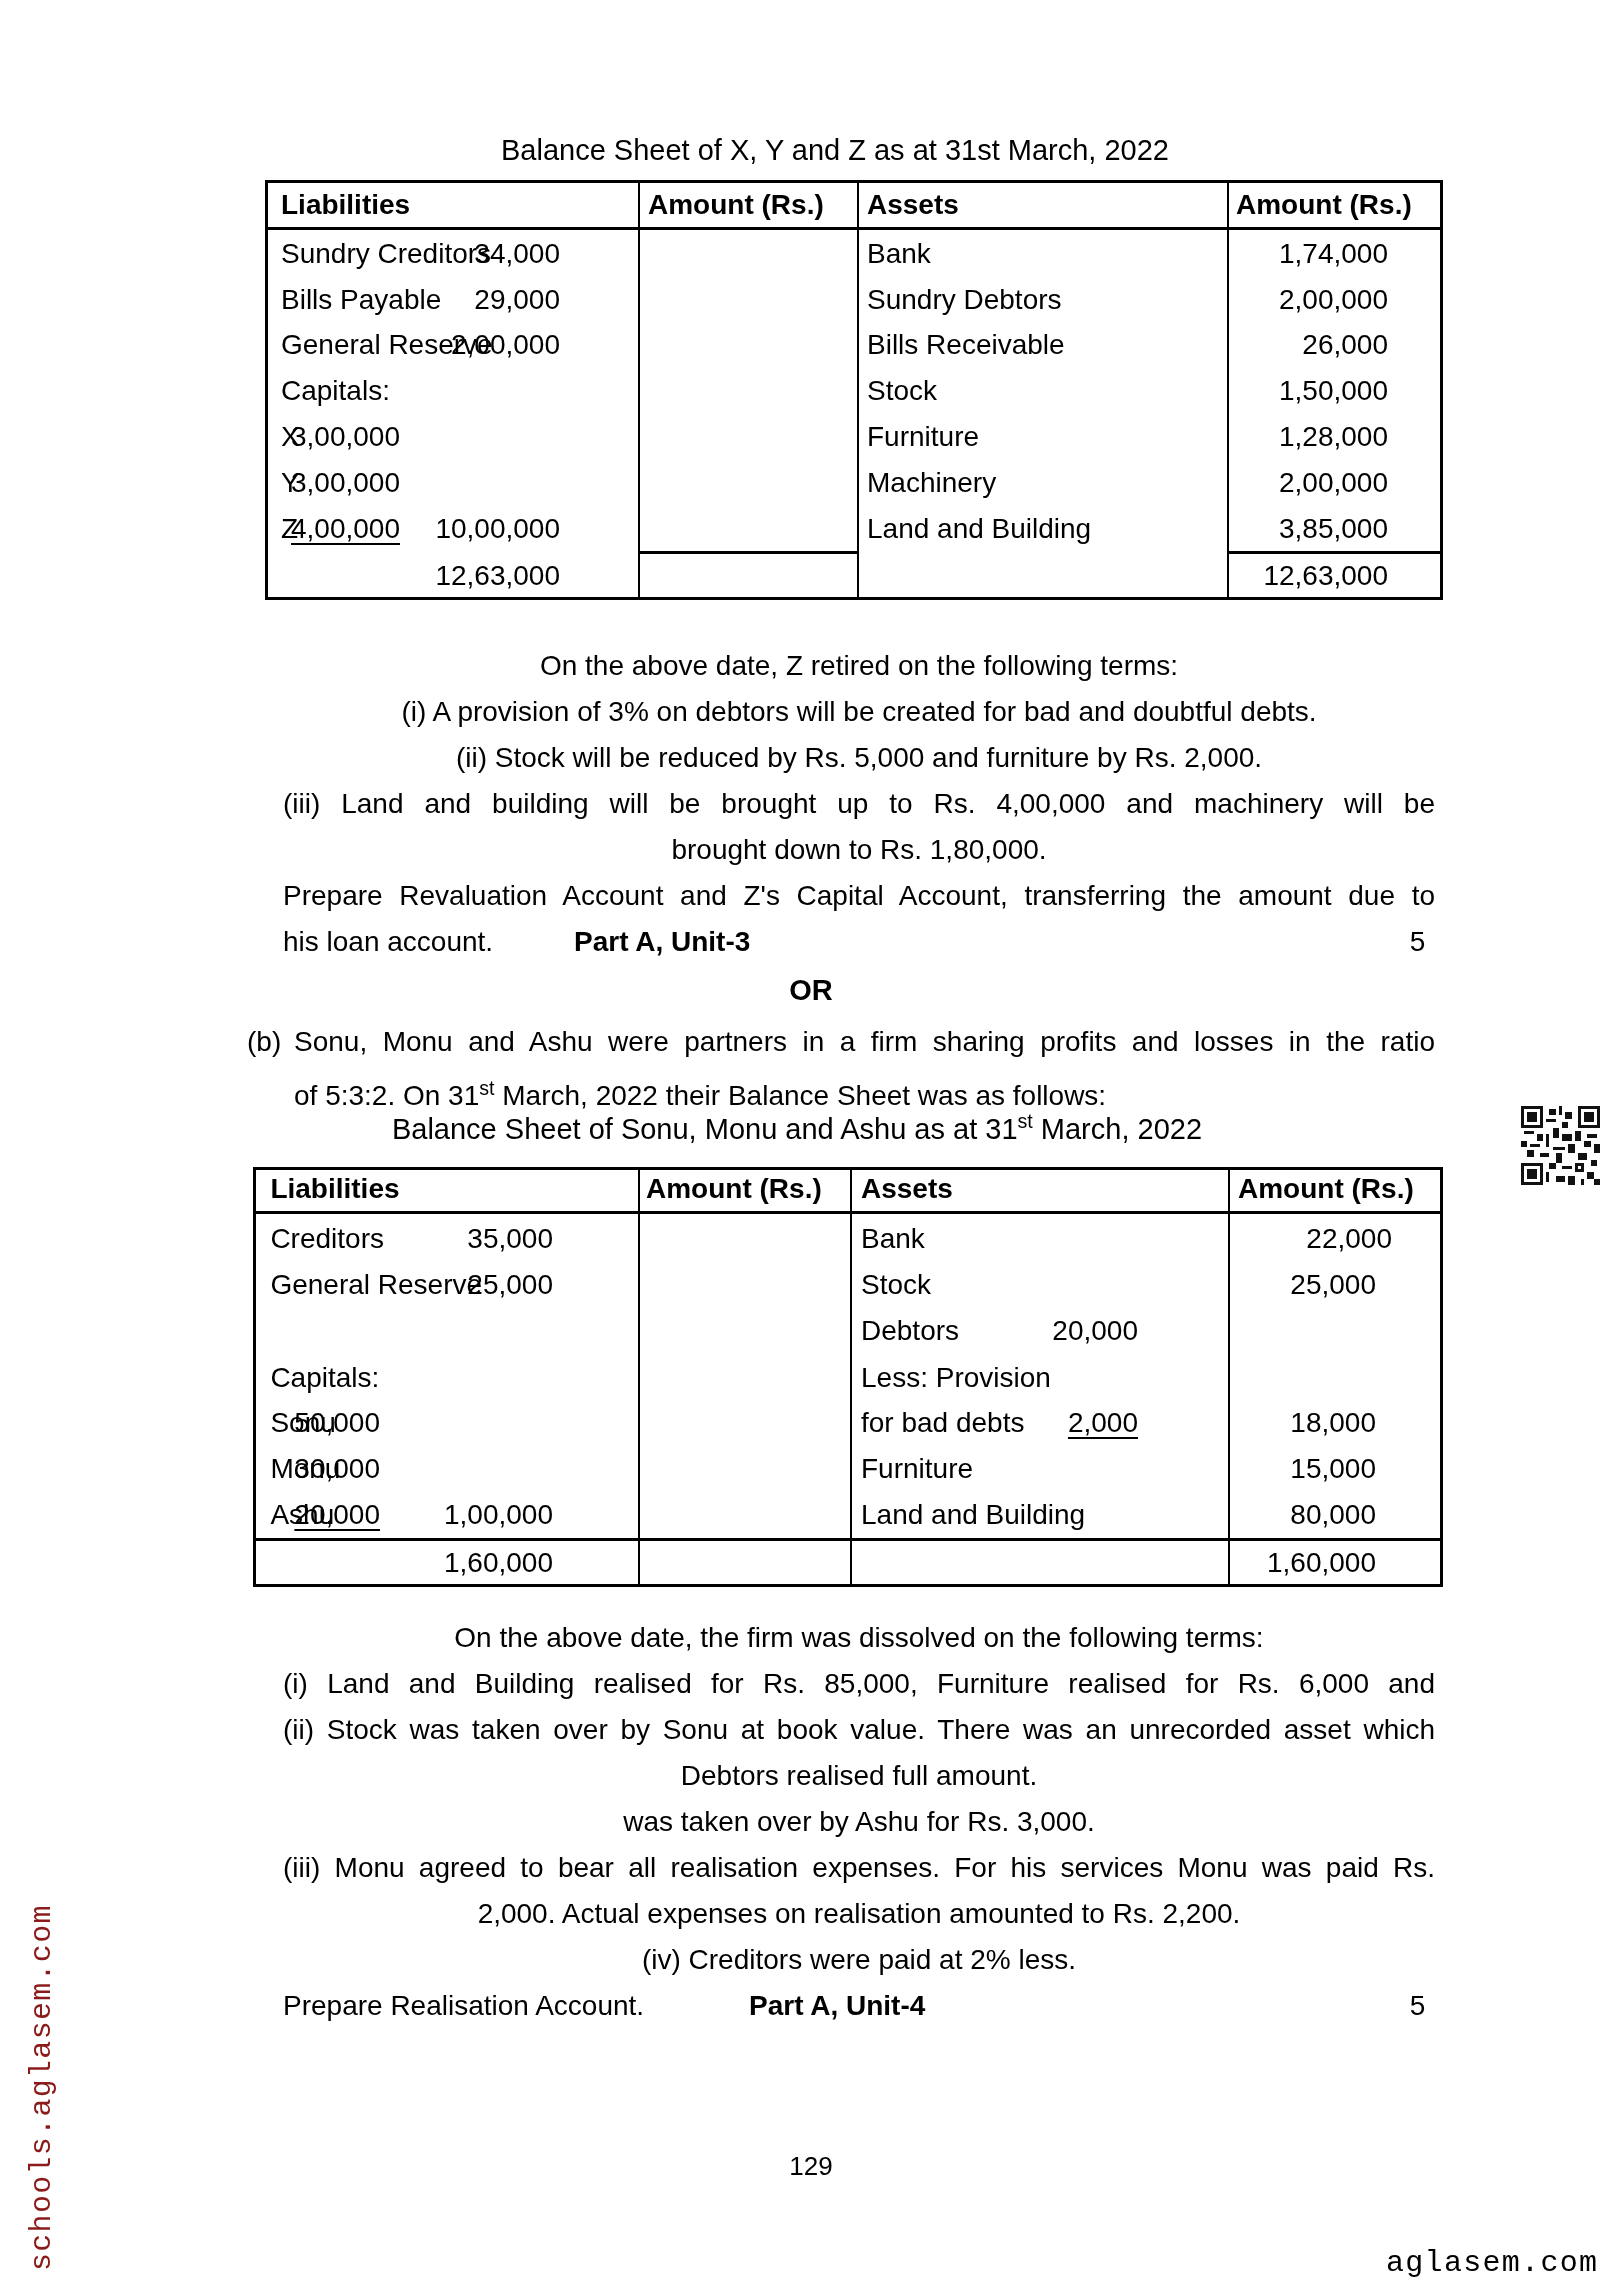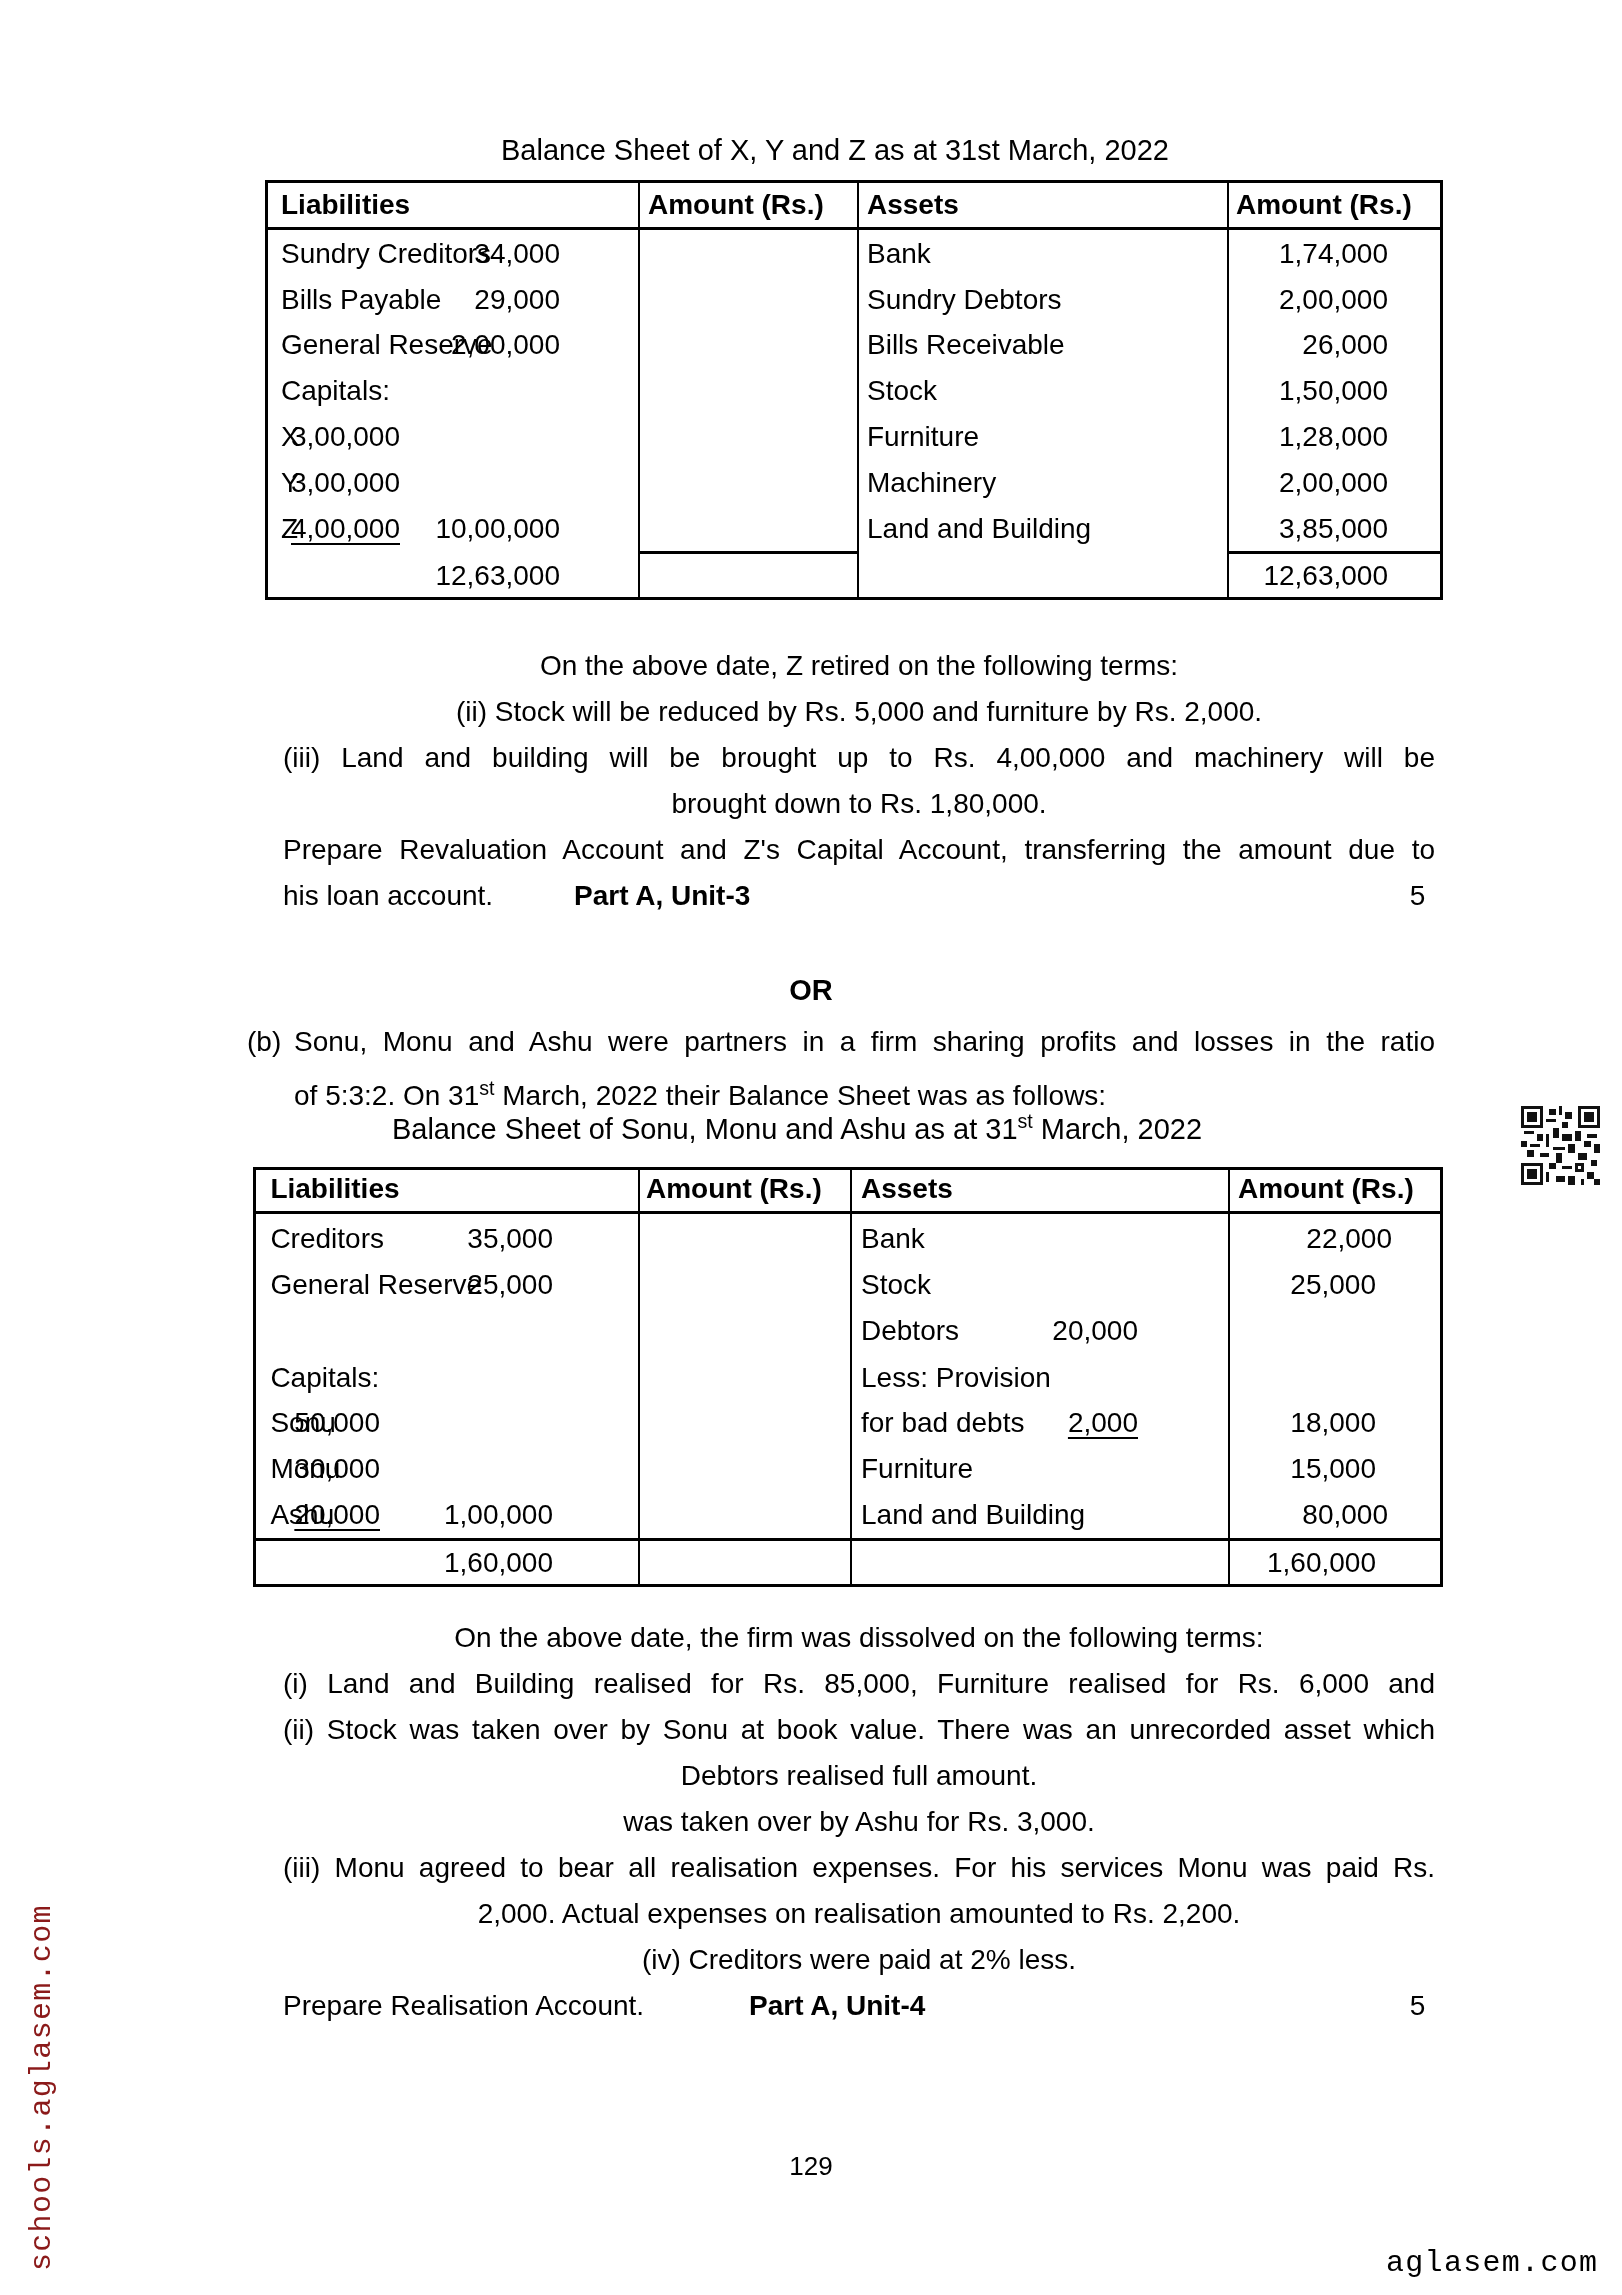--- a/index.html
+++ b/index.html
@@ -99,20 +99,21 @@
   <div class="cell r" style="right:52px;top:277px;">2,00,000</div>
   <div class="cell" style="left:599px;top:323px;">Land and Building</div>
   <div class="cell r" style="right:52px;top:323px;">3,85,000</div>
 
   <div class="cell r" style="right:880px;top:370px;">12,63,000</div>
   <div class="cell r" style="right:52px;top:370px;">12,63,000</div>
 </div>
 
 <div class="para" style="top:643px;">
   <span class="line">On the above date, Z retired on the following terms:</span>
+  <span class="line">(i) A provision of 3% on debtors will be created for bad and doubtful debts.</span>
   <span class="line">(ii) Stock will be reduced by Rs. 5,000 and furniture by Rs. 2,000.</span>
   <span class="line justify">(iii) Land and building will be brought up to Rs. 4,00,000 and machinery will be</span>
   <span class="line">brought down to Rs. 1,80,000.</span>
   <span class="line justify">Prepare Revaluation Account and Z's Capital Account, transferring the amount due to</span>
   <div class="marks-row">
     <span>his loan account.</span>
     <span class="unit" style="left:291px;">Part A, Unit-3</span>
     <span class="mark">5</span>
   </div>
 </div>
@@ -161,21 +162,21 @@
   <div class="cell r" style="right:64px;top:92px;">25,000</div>
   <div class="cell" style="left:605px;top:138px;">Debtors</div>
   <div class="cell r" style="right:302px;top:138px;">20,000</div>
   <div class="cell" style="left:605px;top:185px;">Less: Provision</div>
   <div class="cell" style="left:605px;top:230px;">for bad debts</div>
   <div class="cell r u" style="right:302px;top:230px;">2,000</div>
   <div class="cell r" style="right:64px;top:230px;">18,000</div>
   <div class="cell" style="left:605px;top:276px;">Furniture</div>
   <div class="cell r" style="right:64px;top:276px;">15,000</div>
   <div class="cell" style="left:605px;top:322px;">Land and Building</div>
-  <div class="cell r" style="right:52px;top:322px;">80,000</div>
+  <div class="cell r" style="right:64px;top:322px;">80,000</div>
 
   <div class="cell r" style="right:887px;top:370px;">1,60,000</div>
   <div class="cell r" style="right:64px;top:370px;">1,60,000</div>
 </div>
 
 <div class="para" style="top:1615px;">
   <span class="line">On the above date, the firm was dissolved on the following terms:</span>
   <span class="line justify">(i) Land and Building realised for Rs. 85,000, Furniture realised for Rs. 6,000 and</span>
   <span class="line justify">(ii) Stock was taken over by Sonu at book value. There was an unrecorded asset which</span>
   <span class="line">Debtors realised full amount.</span>

